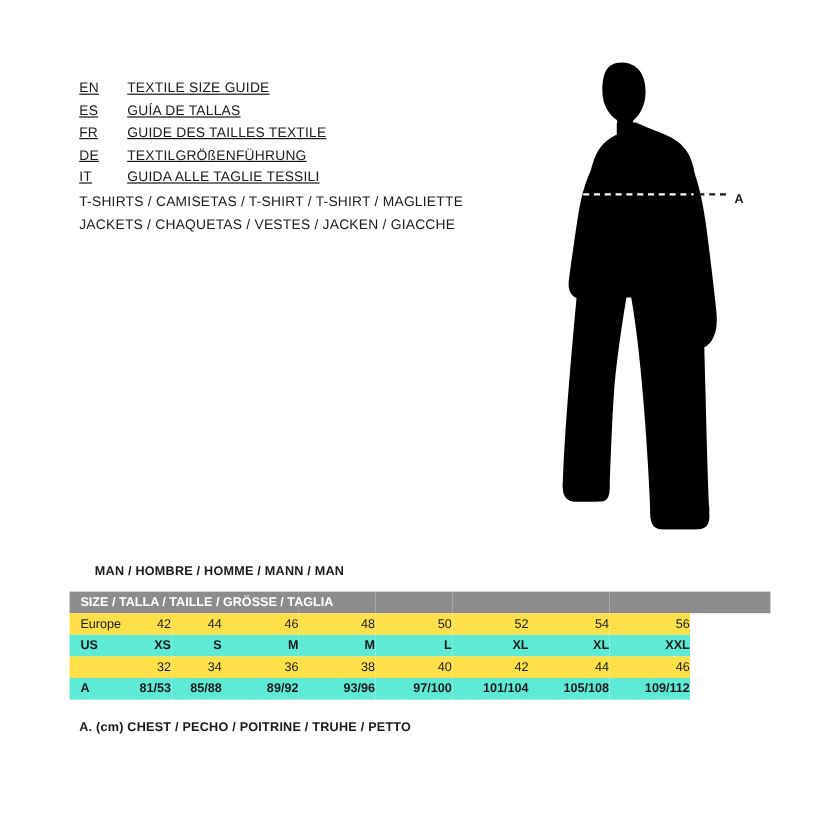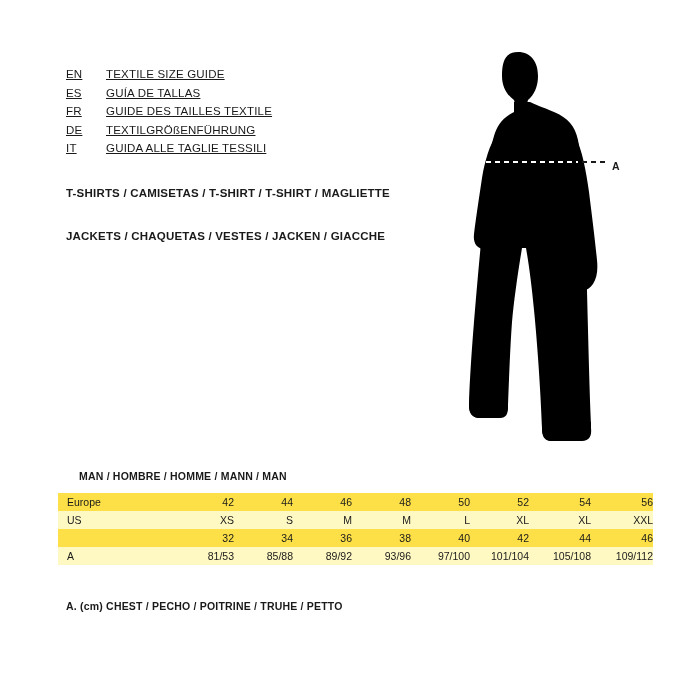--- a/index.html
+++ b/index.html
@@ -45,25 +45,24 @@
 
   
   .cats {
     position: absolute;
     left: 66px;
     top: 160px;
     width: 420px;
   }
   .cat-line {
     font-size: 11.5px;
-    font-weight: bold;
+    font-weight: normal;
     line-height: 19px;
     letter-spacing: 0.2px;
     white-space: nowrap;
-    margin-top: 24px;
   }
 
   
   .figure-wrap {
     position: absolute;
     left: 430px;
     top: 50px;
     width: 260px;
     height: 400px;
   }
@@ -103,21 +102,21 @@
     vertical-align: middle;
     white-space: nowrap;
   }
   .row-head td {
     background: #8c8c8c;
     color: #ffffff;
     font-weight: bold;
     font-size: 10.5px;
   }
   .row-alt td { background: #fde047; }
-  .row-plain td { background: #fef9c3; }
+  .row-plain td { background: #5eead4; font-weight: bold; }
   .c-label {
     width: 108px;
     padding-left: 9px !important;
   }
   .c-val {
     width: 59px;
     text-align: right;
   }
   .c-val.wide { width: 62px; }
 
@@ -198,20 +197,30 @@
       <line x1="56" y1="112" x2="148" y2="112" stroke="#ffffff" stroke-width="2" stroke-dasharray="5,4"></line>
       <line x1="152" y1="112" x2="178" y2="112" stroke="#1a1a1a" stroke-width="2" stroke-dasharray="5,4"></line>
     </svg>
   </div>
   <div class="measure-label">A</div>
 
   <div class="table-title">MAN / HOMBRE / HOMME / MANN / MAN</div>
 
   <table class="size-table">
     <tbody>
+        <tr class="row-head">
+      <td class="c-label" colspan="3">SIZE / TALLA / TAILLE / GRÖSSE / TAGLIA</td>
+      <td class="c-val"></td>
+      <td class="c-val"></td>
+      <td class="c-val"></td>
+      <td class="c-val"></td>
+      <td class="c-val wide"></td>
+      <td class="c-val wide"></td>
+      <td class="c-val wide"></td>
+    </tr>
 
     <tr class="row-alt">
       <td class="c-label">Europe</td>
       <td class="c-val">42</td>
       <td class="c-val">44</td>
       <td class="c-val">46</td>
       <td class="c-val">48</td>
       <td class="c-val">50</td>
       <td class="c-val">52</td>
       <td class="c-val wide">54</td>

